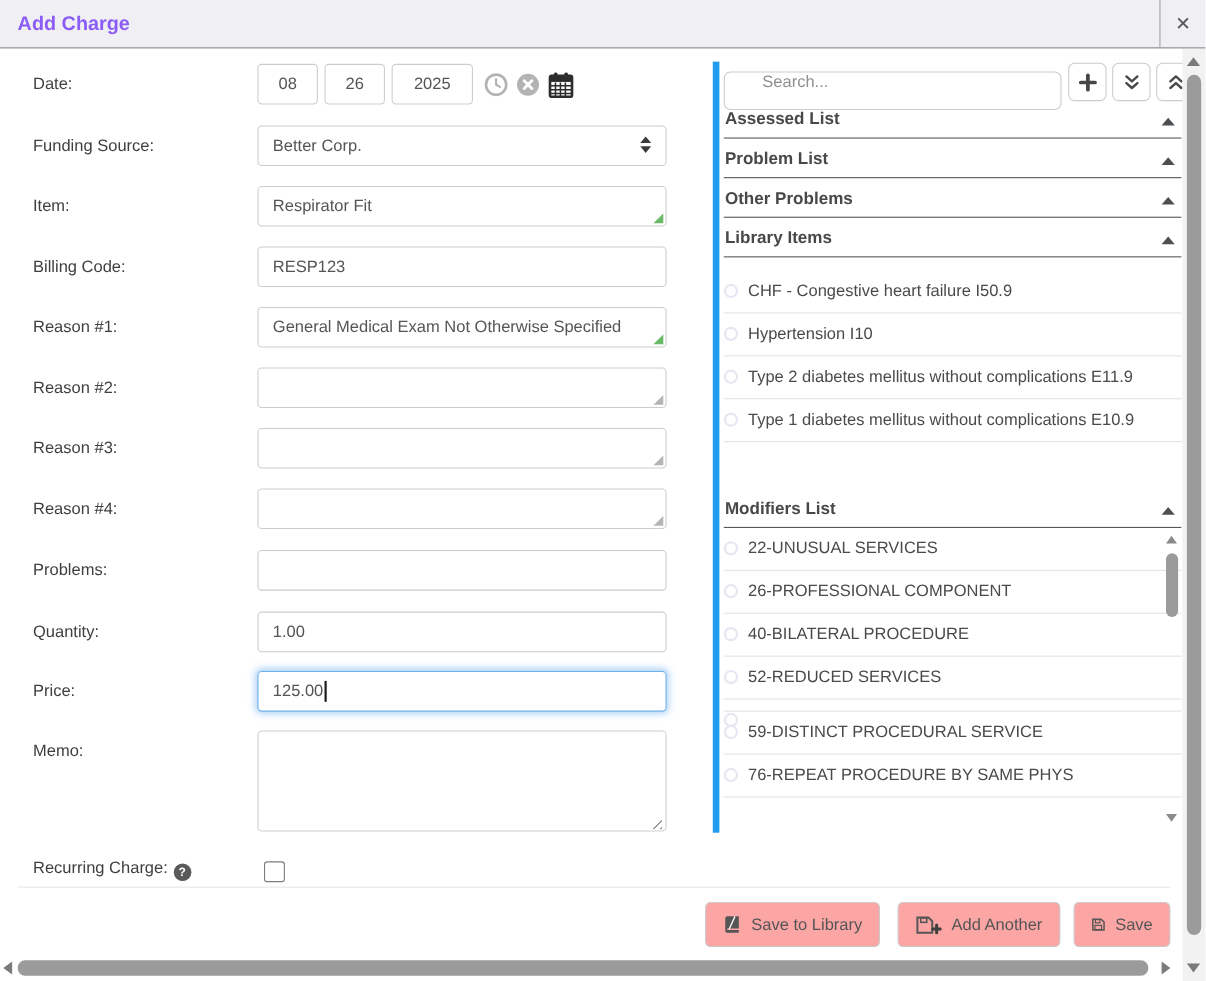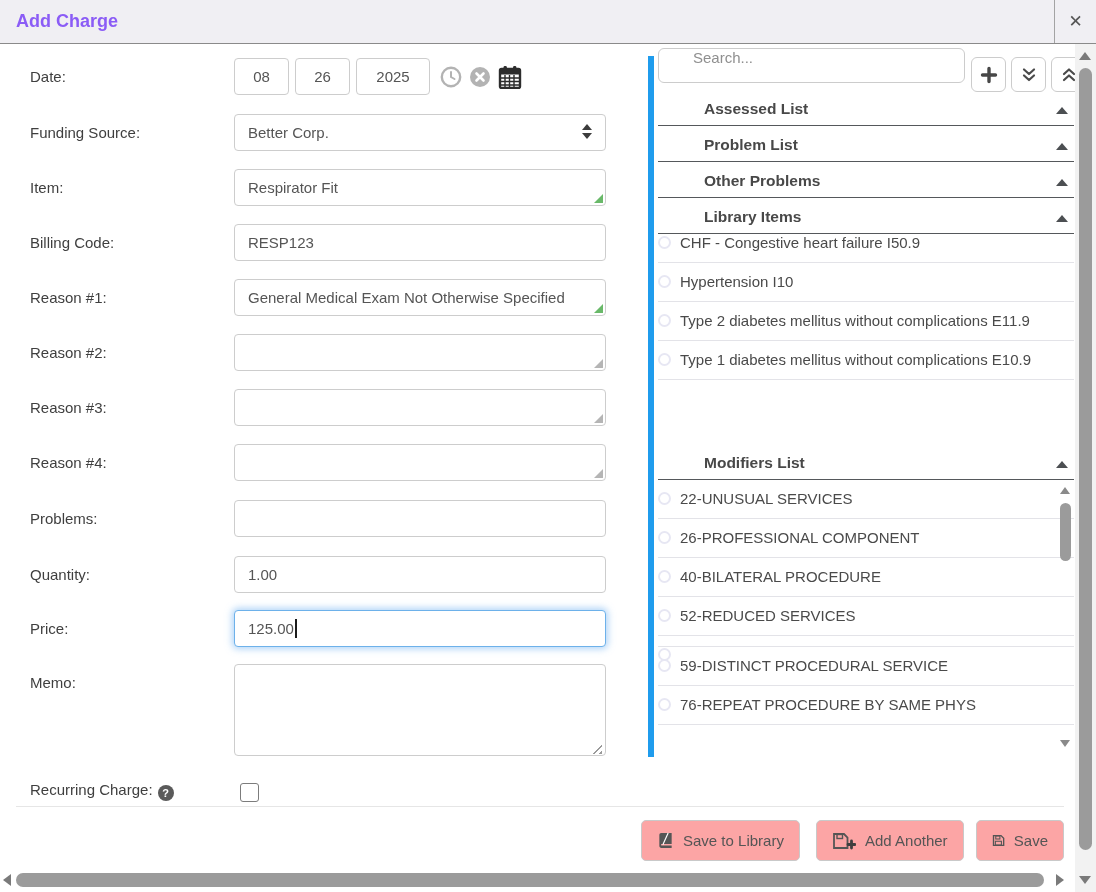--- a/index.html
+++ b/index.html
@@ -39,28 +39,28 @@
      clip-path:polygon(100% 0,100% 100%,0 100%);}
   .helpicon{display:inline-block;width:16px;height:16px;border-radius:50%;background:#5a5a5a;color:#fff;
      font-size:11px;font-weight:bold;text-align:center;line-height:16px;vertical-align:-2px;margin-left:5px;}
   .chk{position:absolute;left:240px;top:8px;width:17px;height:17px;border:1.6px solid #7c7c7c;border-radius:3px;background:#fff;cursor:pointer;}
   .divider{position:absolute;left:16px;top:806px;width:1048px;height:1px;background:#e6e6e6;}
   
   .btn{position:absolute;top:820px;height:41px;border:1px solid #c9c9c9;border-radius:5px;background:#fca5a5;color:#555;
        font-size:15px;display:flex;align-items:center;gap:9px;padding:0 15px;box-sizing:border-box;cursor:pointer;font-family:inherit;}
   
   .accent{position:absolute;left:648px;top:56px;width:6px;height:701px;background:#1f9ced;}
-  .search{position:absolute;left:658px;top:48px;width:307px;height:35px;border:1px solid #ccc;border-radius:6px;box-sizing:border-box;
+  .search{position:absolute;left:658px;top:65px;width:307px;height:35px;border:1px solid #ccc;border-radius:6px;box-sizing:border-box;
           font-size:15px;color:#555;padding:0 10px 16px 34px;outline:none;font-family:inherit;}
   .search::placeholder{color:#8f8f8f;}
   .searchicon{position:absolute;left:666px;top:65px;width:18px;height:18px;}
   .sqbtn{position:absolute;top:57px;width:35px;height:35px;border:1px solid #ccc;border-radius:6px;background:#fff;
          display:flex;align-items:center;justify-content:center;cursor:pointer;box-sizing:border-box;}
   .sect{position:absolute;left:658px;width:416px;height:28px;border-bottom:1px solid #55585b;box-sizing:border-box;}
-  .sect .stxt{position:absolute;left:1px;top:2px;font-size:15.5px;font-weight:bold;color:#484848;margin-left:45px;}
+  .sect .stxt{position:absolute;left:1px;top:2px;font-size:15.5px;font-weight:bold;color:#484848;}
   .sect .sarr{position:absolute;right:6px;top:9px;width:0;height:0;border-left:6px solid transparent;border-right:6px solid transparent;border-bottom:7px solid #4c4f52;cursor:pointer;}
   .plist{position:absolute;left:658px;width:416px;}
   .pitem{position:relative;border-bottom:1px solid #e3e3e8;padding:5px 0 5px 22px;cursor:pointer;}
   .pitem .itext{display:inline-block;max-width:368px;line-height:28px;font-size:15px;color:#4a4a4a;}
   .bullet{position:absolute;left:0;top:12px;width:13px;height:13px;border:2px solid #e7e7f3;border-radius:50%;box-sizing:border-box;}
   
   .vsb{position:absolute;right:0;top:44px;width:21px;height:848px;background:#f2f2f2;z-index:55;}
   .vsb-thumb{position:absolute;left:4px;top:24px;width:13px;height:782px;background:#9b9b9b;border-radius:8px;cursor:pointer;}
   .arr-up{width:0;height:0;border-left:6px solid transparent;border-right:6px solid transparent;border-bottom:8px solid #7a7a7a;position:absolute;left:4px;top:8px;cursor:pointer;}
   .arr-dn{width:0;height:0;border-left:6px solid transparent;border-right:6px solid transparent;border-top:8px solid #7a7a7a;position:absolute;left:4px;bottom:8px;cursor:pointer;}
@@ -254,21 +254,21 @@
 </div>
 <div class="sect" style="top:170px;">
   <div class="stxt">Other Problems</div>
   <div class="sarr"></div>
 </div>
 <div class="sect" style="top:206px;">
   <div class="stxt">Library Items</div>
   <div class="sarr"></div>
 </div>
 
-<div class="plist" style="top:224px;">
+<div class="plist" style="top:246px;">
   <div class="pitem">
     <div class="bullet"></div>
     <span class="itext">CHF - Congestive heart failure I50.9</span>
   </div>
   <div class="pitem">
     <div class="bullet"></div>
     <span class="itext">Hypertension I10</span>
   </div>
   <div class="pitem">
     <div class="bullet"></div>

